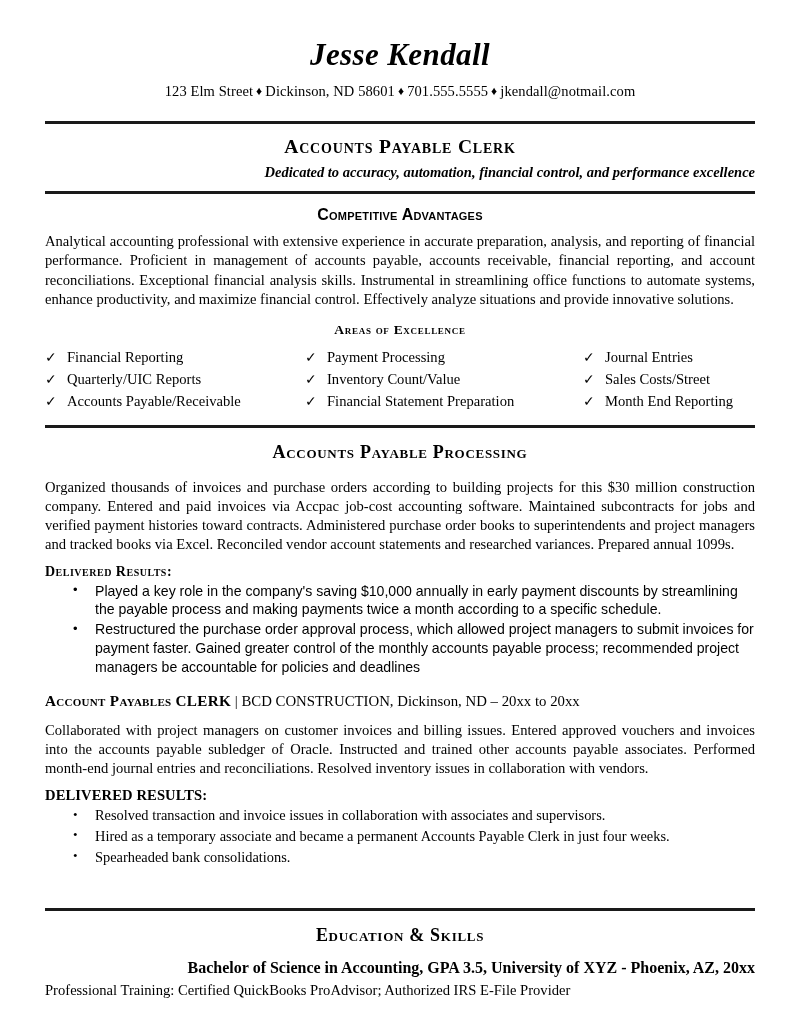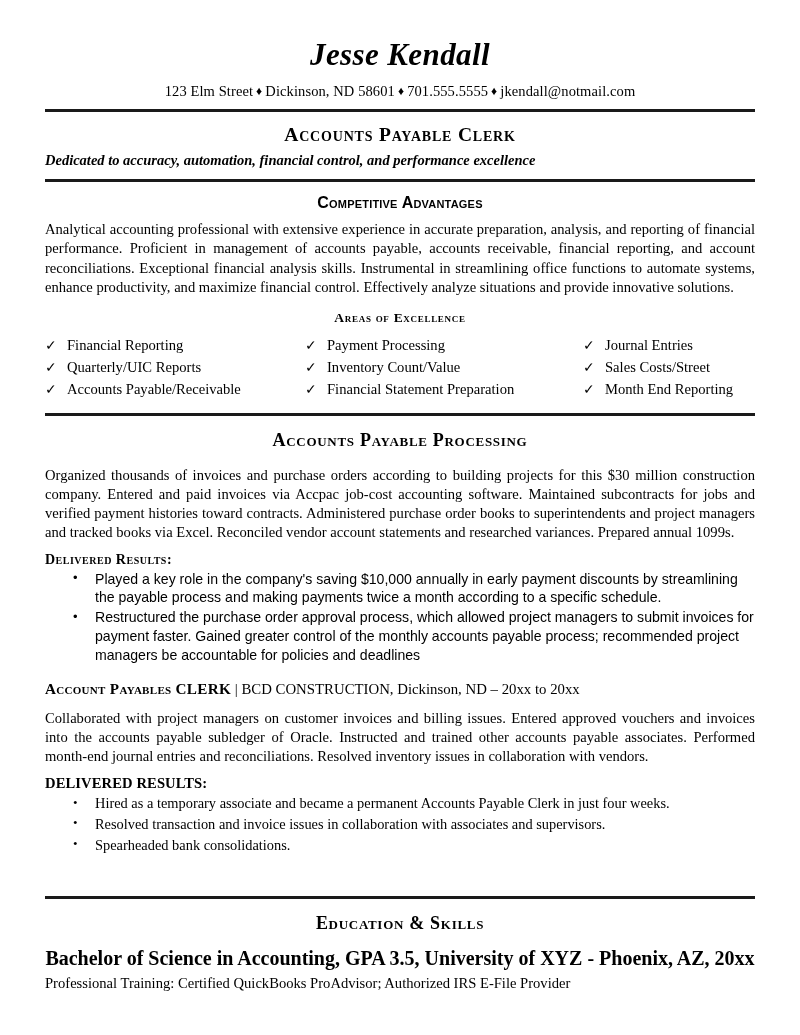--- a/index.html
+++ b/index.html
@@ -38,21 +38,21 @@
     font-style: italic;
     font-size: 31px;
     letter-spacing: 0.4px;
     padding-top: 38px;
     line-height: 1.1;
   }
   .contact {
     text-align: center;
     font-size: 14.5px;
     padding-top: 11px;
-    padding-bottom: 9px;
+    padding-bottom: 21px;
     letter-spacing: 0.1px;
   }
   .contact .sep {
     font-size: 12px;
     vertical-align: 1px;
     padding: 0 3px;
   }
 
   
   .target-block {
@@ -60,21 +60,21 @@
     padding-bottom: 10px;
   }
   .target-title {
     text-align: center;
     font-weight: bold;
     font-size: 19.5px;
     font-variant: small-caps;
     letter-spacing: 0.8px;
   }
   .target-tagline {
-    text-align: left;
+    text-align: right;
     font-style: italic;
     font-weight: bold;
     font-size: 14.5px;
     padding-top: 6px;
   }
 
   
   .section-heading {
     text-align: center;
     font-weight: bold;
@@ -185,23 +185,23 @@
     font-size: 13px;
   }
   ul.bullets.sans li {
     font-family: "Liberation Sans", "DejaVu Sans", sans-serif;
     font-size: 14.1px;
     line-height: 1.33;
   }
 
   
   .edu-line-1 {
-    text-align: center;
-    font-weight: bold;
-    font-size: 20px;
+    text-align: right;
+    font-weight: bold;
+    font-size: 16px;
     padding-top: 2px;
   }
   .edu-line-2 {
     font-size: 14.6px;
     padding-top: 5px;
   }
   .skills-list {
     text-align: center;
     font-size: 14.6px;
     line-height: 1.4;
@@ -287,22 +287,22 @@
     </ul>
   </div>
 
   <div class="job">
     <div class="job-line">
       <span class="job-title">Account Payables CLERK</span><span class="job-meta"> | </span><span class="job-meta">BCD CONSTRUCTION, Dickinson, ND – 20xx to 20xx</span>
     </div>
     <p class="para">Collaborated with project managers on customer invoices and billing issues. Entered approved vouchers and invoices into the accounts payable subledger of Oracle. Instructed and trained other accounts payable associates. Performed month-end journal entries and reconciliations. Resolved inventory issues in collaboration with vendors.</p>
     <div class="results-label caps">DELIVERED RESULTS:</div>
     <ul class="bullets">
+      <li>Resolved transaction and invoice issues in collaboration with associates and supervisors.</li>
       <li>Hired as a temporary associate and became a permanent Accounts Payable Clerk in just four weeks.</li>
-      <li>Resolved transaction and invoice issues in collaboration with associates and supervisors.</li>
       <li>Spearheaded bank consolidations.</li>
     </ul>
   </div>
 
   <div class="spacer-lg"></div>
 
   <div class="rule"></div>
 
   <div class="section-heading big">Education &amp; Skills</div>
 

